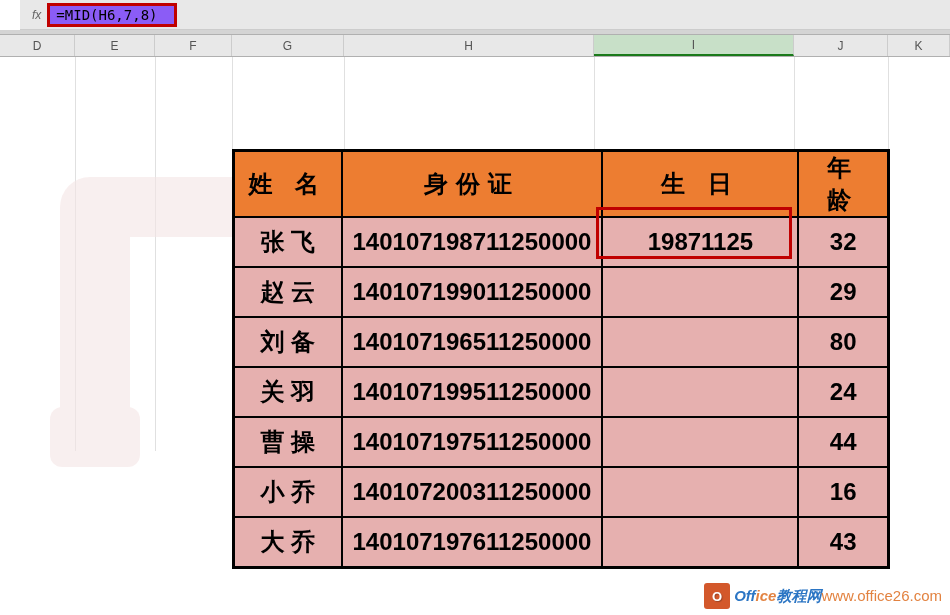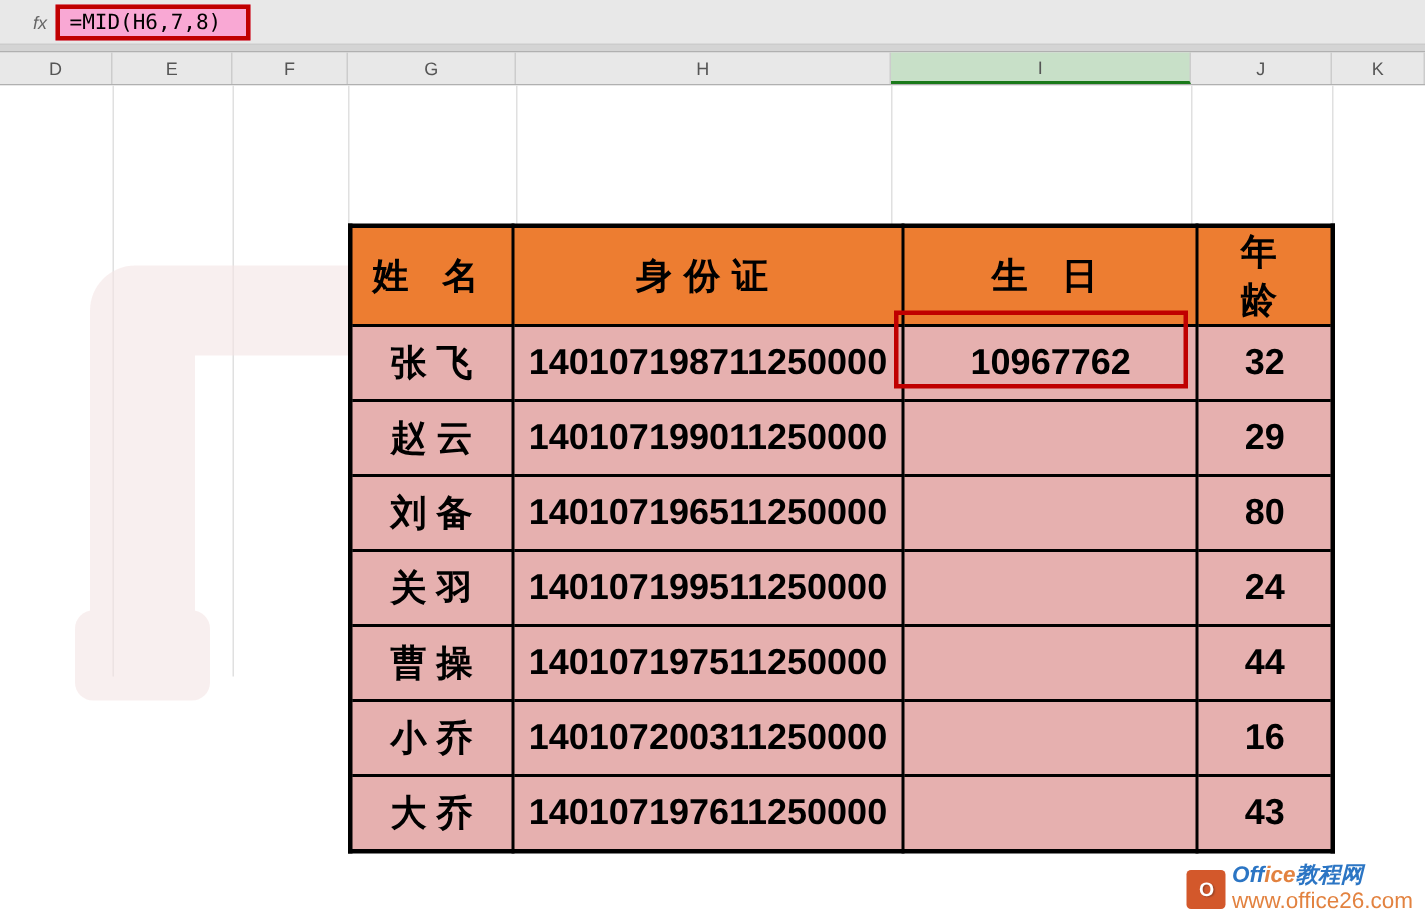--- a/index.html
+++ b/index.html
@@ -12,32 +12,33 @@
       overflow: hidden;
     }
     
     
     .formula-area {
       background: #e8e8e8;
       height: 30px;
       border-bottom: 1px solid #ccc;
       display: flex;
       align-items: center;
-      padding-left: 22px;
+      padding-left: 12px;
       position: relative;
+      margin-left: 20px;
     }
     .fx-label {
       font-style: italic;
       font-size: 12px;
       color: #666;
       margin-right: 6px;
     }
     .formula-box {
       border: 3px solid #c00000;
-      background: #f9a8d4;
+      background: #8b5cf6;
       padding: 1px 6px;
       font-family: "SimSun", monospace;
       font-size: 14px;
       height: 24px;
       display: flex;
       align-items: center;
       min-width: 130px;
     }
     
     
@@ -175,22 +176,23 @@
       display: flex;
       align-items: center;
       justify-content: center;
       color: #fff;
       font-size: 13px;
       font-weight: bold;
       text-shadow: 1px 1px 1px rgba(0,0,0,.3);
     }
     .logo-text-wrap {
       display: flex;
-      flex-direction: column;
+      flex-direction: row;
       line-height: 1.1;
+      text-align: right;
     }
     .logo-text {
       color: #1a6abf;
       font-weight: bold;
       font-size: 15px;
       font-style: italic;
       text-shadow: 1px 1px 0 #fff;
     }
     .logo-text .orange { color: #e07830; }
     .logo-url {
@@ -260,21 +262,21 @@
         <th class="col-name">姓 名</th>
         <th class="col-id">身份证</th>
         <th class="col-bday">生 日</th>
         <th class="col-age">年 龄</th>
       </tr>
     </thead>
     <tbody>
       <tr>
         <td>张 飞</td>
         <td>140107198711250000</td>
-        <td>10967762</td>
+        <td>19871125</td>
         <td>32</td>
       </tr>
       <tr>
         <td>赵 云</td>
         <td>140107199011250000</td>
         <td></td>
         <td>29</td>
       </tr>
       <tr>
         <td>刘 备</td>

